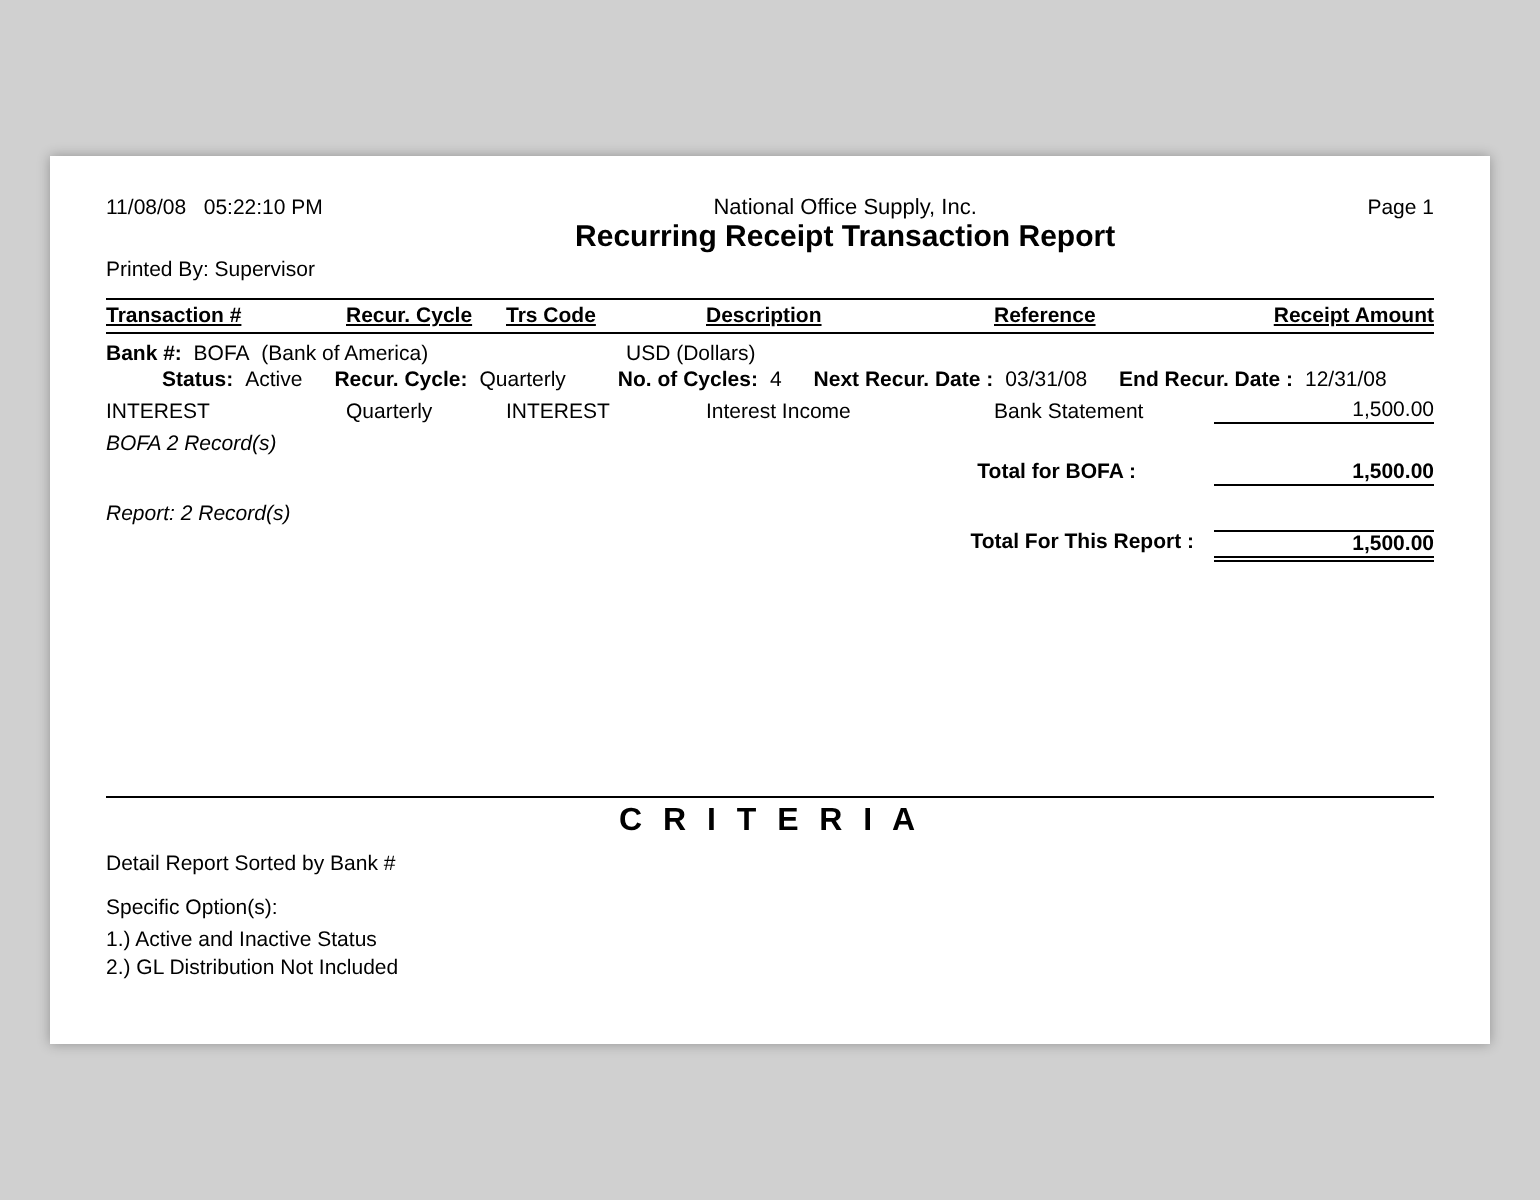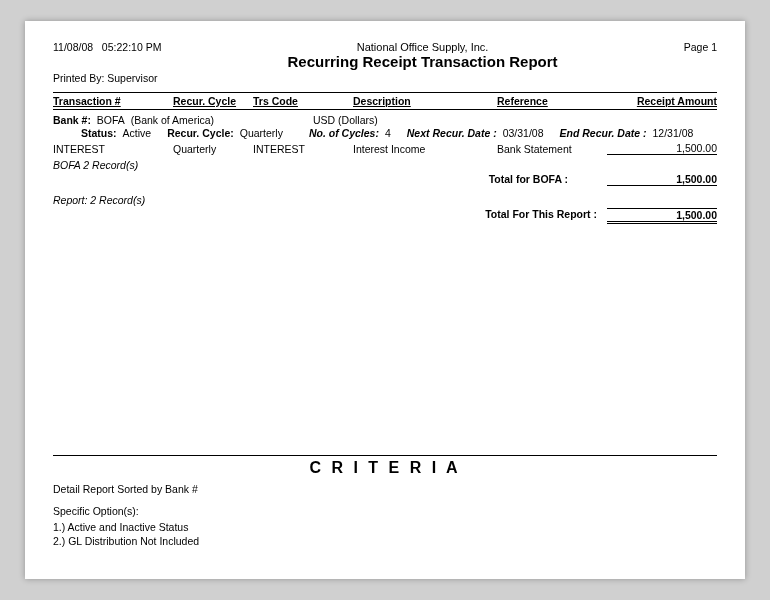--- a/index.html
+++ b/index.html
@@ -9,21 +9,21 @@
       justify-content: center;
       align-items: center;
       width: 770px;
       height: 600px;
       font-family: Arial, sans-serif;
       font-size: 11px;
     }
     .page {
       background: #fff;
       width: 720px;
-      height: 558px;
+      height: 444px;
       padding: 20px 28px;
       position: relative;
       box-shadow: 0 0 6px rgba(0,0,0,0.3);
       overflow: hidden;
     }
     .header-top {
       display: flex;
       justify-content: space-between;
       align-items: flex-start;
       margin-bottom: 2px;
@@ -45,21 +45,21 @@
       margin-bottom: 4px;
     }
     .col-hdr {
       font-weight: bold;
       font-size: 10.5px;
       text-decoration: underline;
     }
     .col-hdr.right { text-align: right; }
     .bank-label { font-weight: bold; }
     .status-key { font-weight: bold; margin-left: 28px; }
-    .cycles-key { font-weight: bold; font-style: italic; }
+    .cycles-key { font-weight: bold; }
 
     .transaction-row {
       display: grid;
       grid-template-columns: 120px 80px 100px 1fr 110px 110px;
       font-size: 10.5px;
       margin-bottom: 2px;
       align-items: center;
     }
     .amount-cell { text-align: right; }
     .amount-line { border-bottom: 1px solid #000; display: inline-block; width: 100%; text-align: right; padding-right: 0; }

